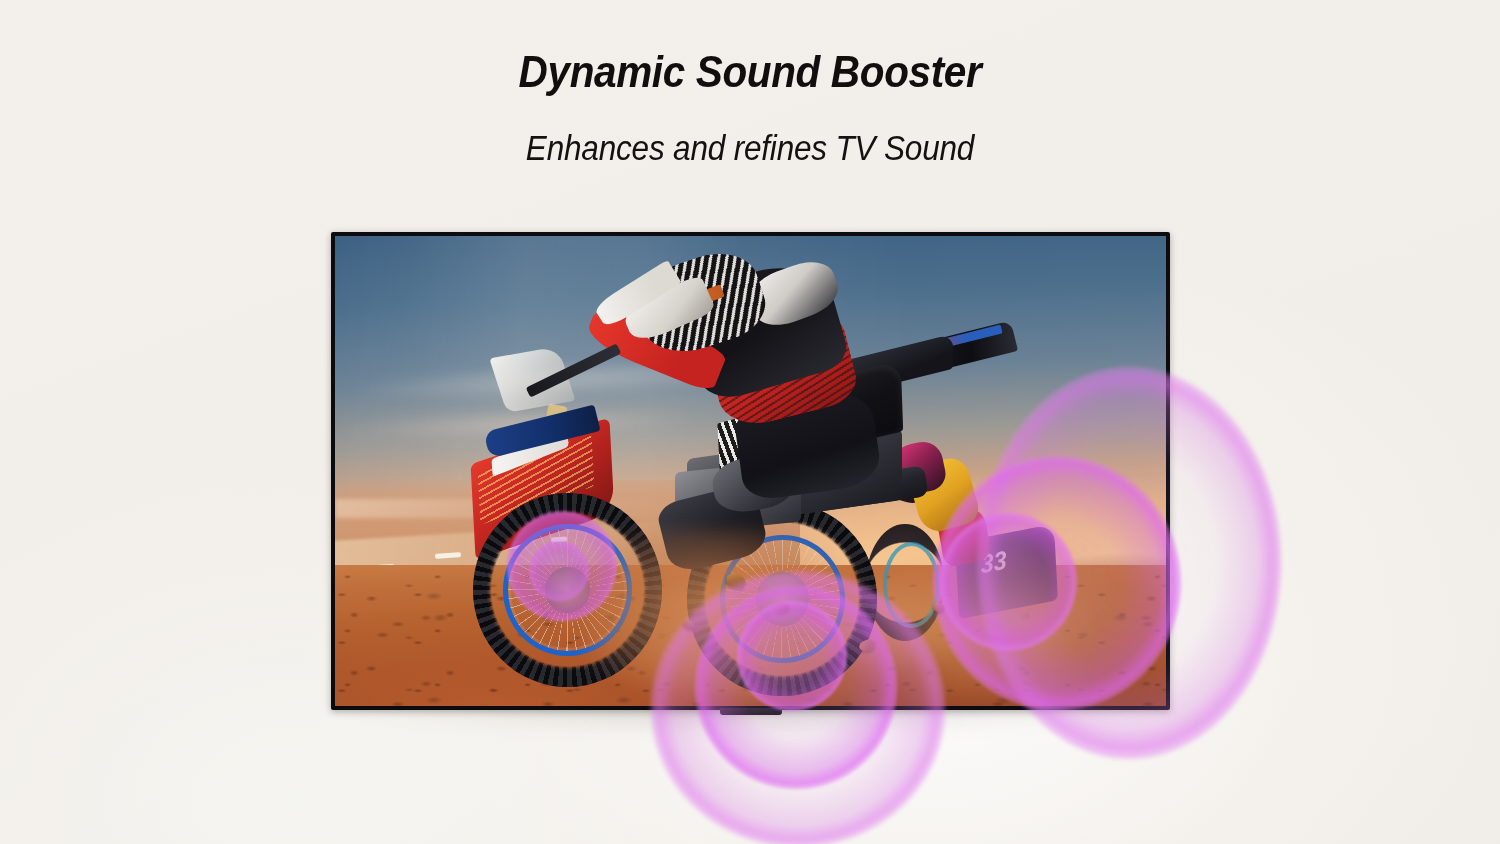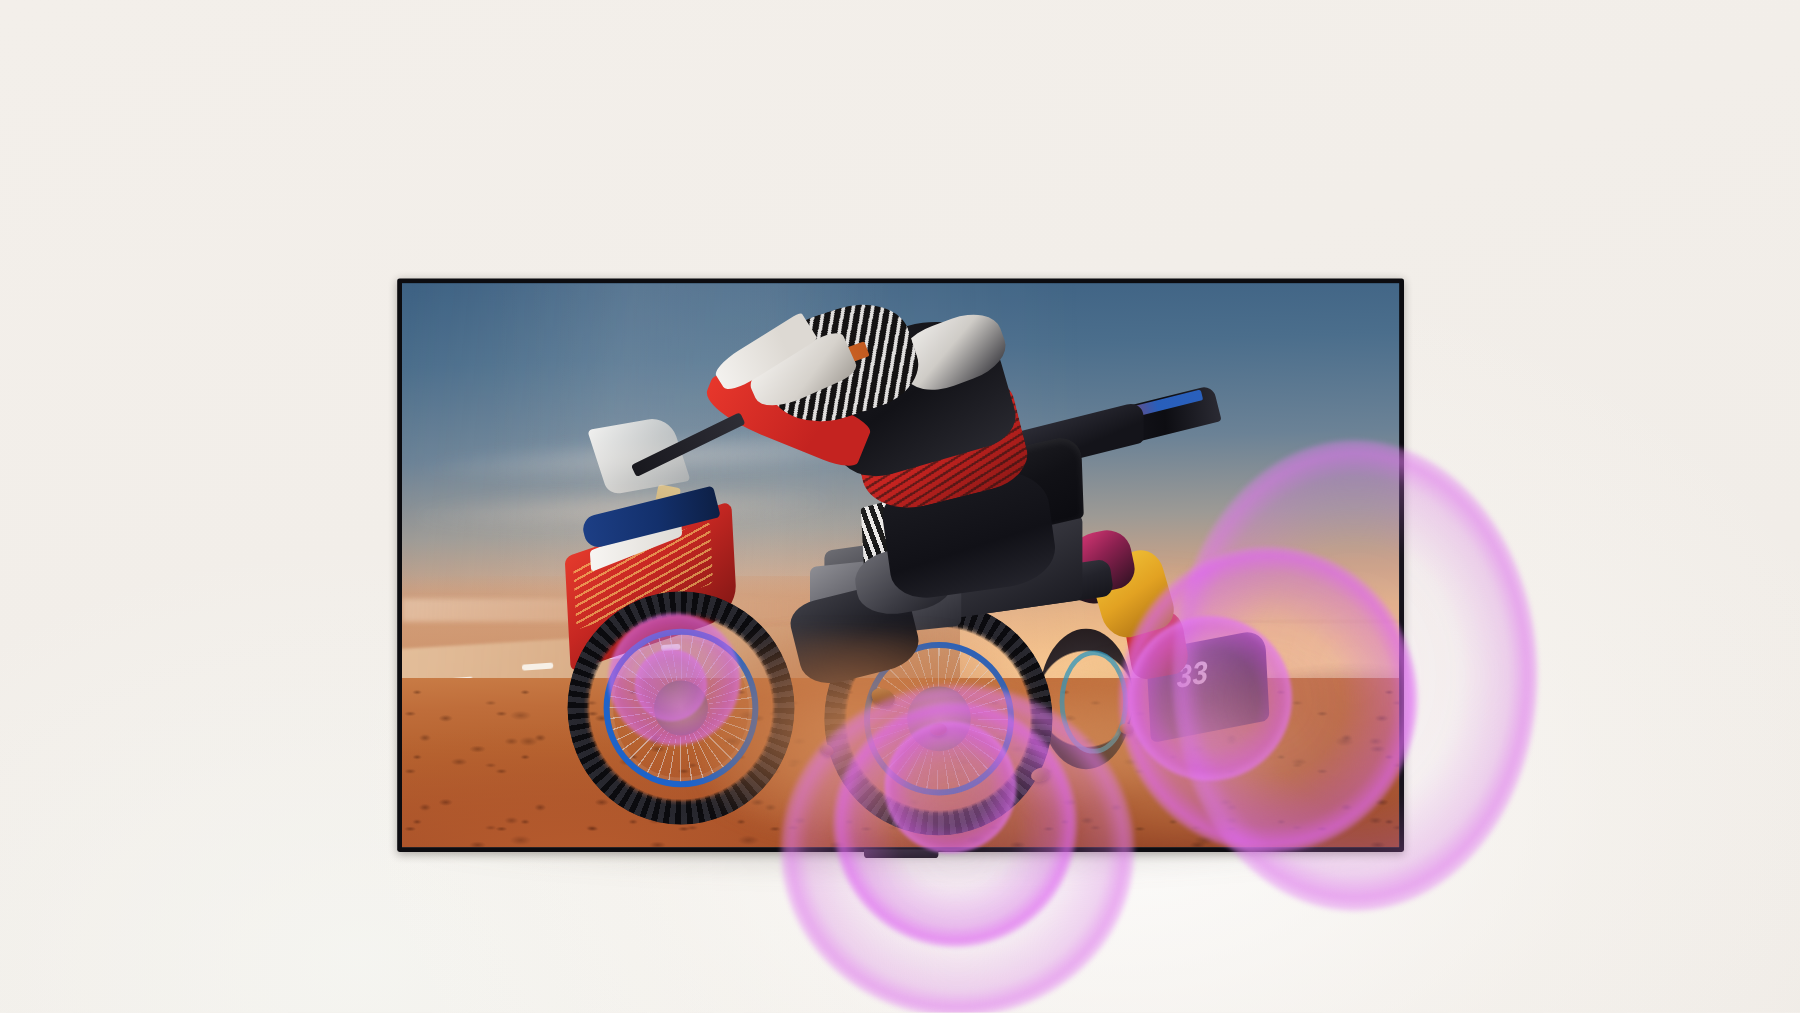--- a/index.html
+++ b/index.html
@@ -607,20 +607,24 @@
         rgba(216,110,238,0.60) 94%,
         rgba(216,110,238,0) 100%);
     filter:blur(1px);
   }
 </style>
 </head>
 <body>
 
 <div id="page">
 
+  <div id="heading-block">
+    <div id="title">Dynamic Sound Booster</div>
+    <div id="subtitle">Enhances and refines TV Sound</div>
+  </div>
 
   <div id="tv-wrap">
 
     <div id="tv-shadow"></div>
 
     <div id="tv-bezel">
       <div id="tv-screen">
 
         <div class="layer" id="sky"></div>
         <div class="layer" id="sky-streaks"></div>

